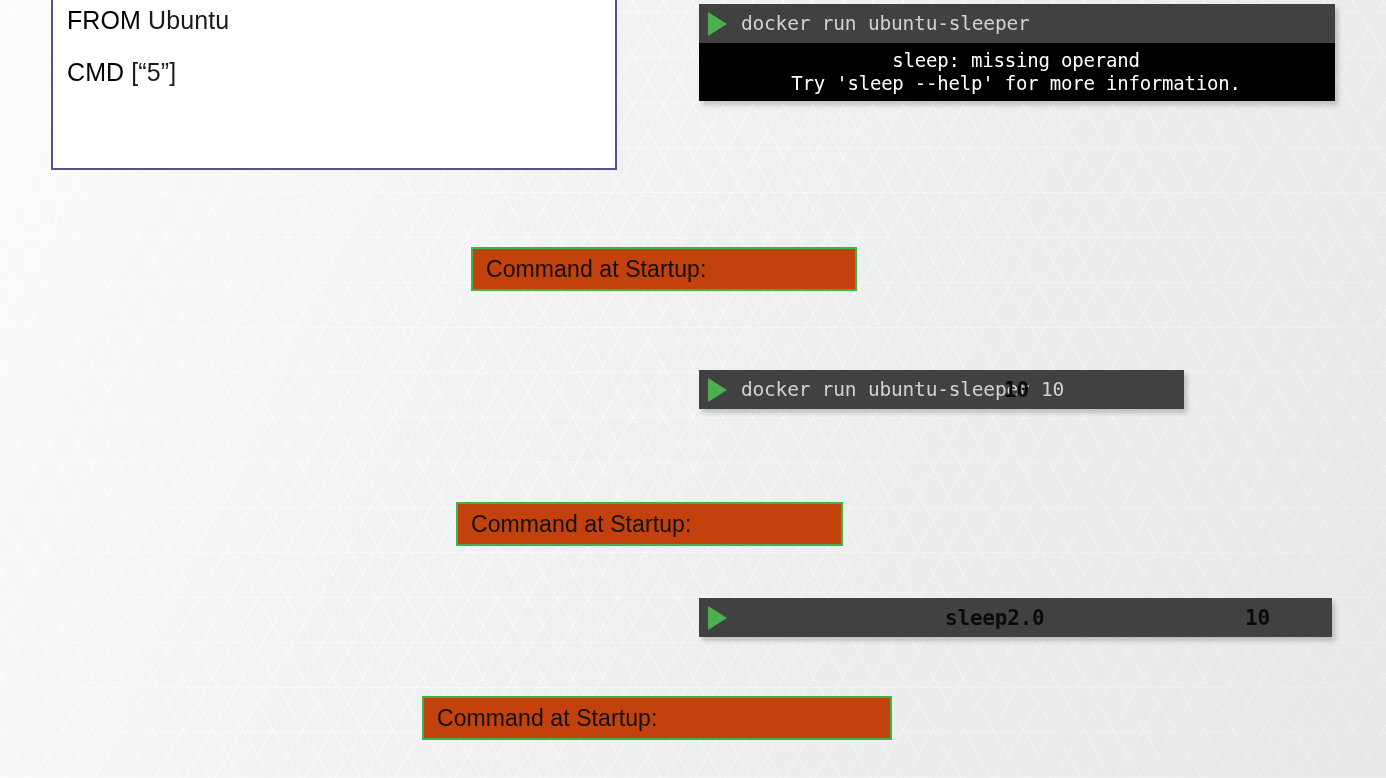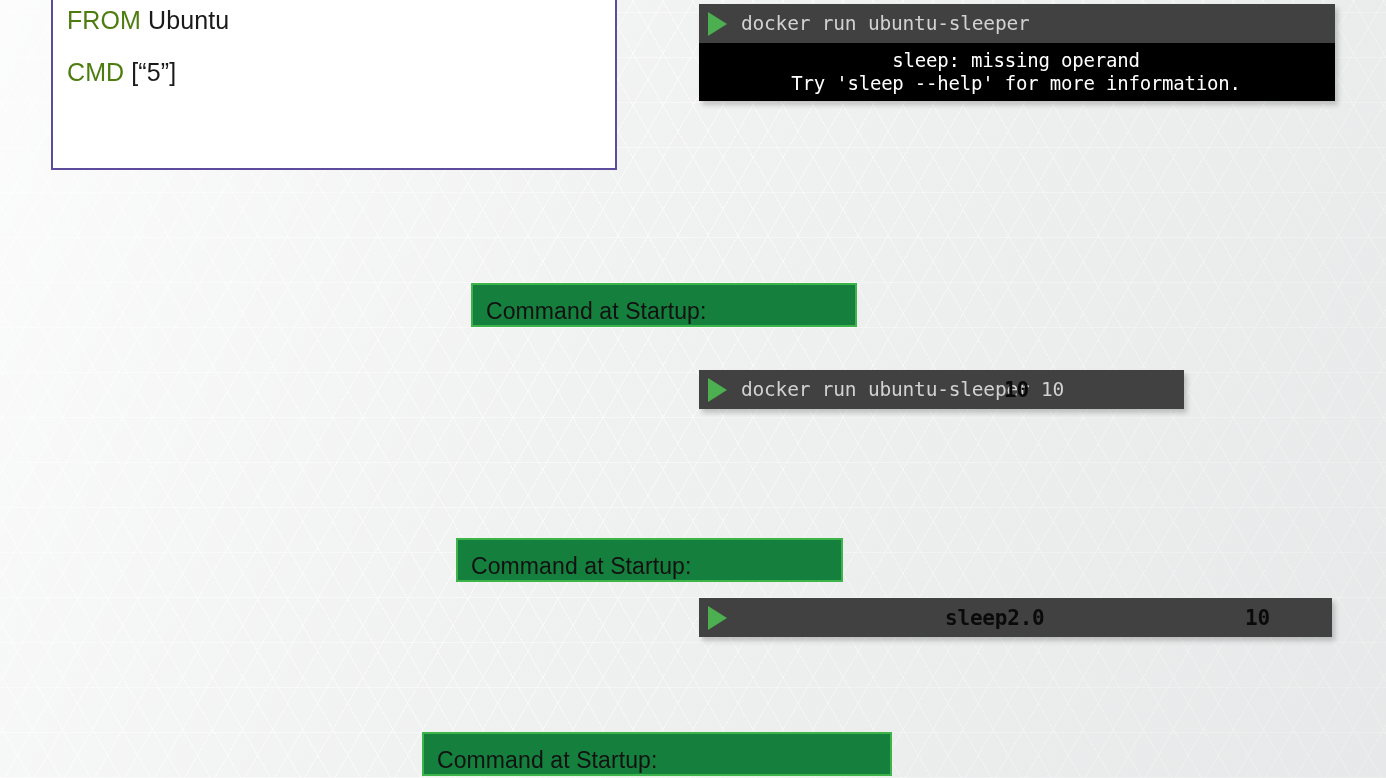--- a/index.html
+++ b/index.html
@@ -41,21 +41,21 @@
   }
   .df-line {
     font-size: 25px;
     color: #1a1a1a;
     line-height: 1.0;
     margin-bottom: 27px;
     white-space: pre;
     letter-spacing: 0.1px;
   }
   .df-kw {
-    color: #4d7c0f;
+    color: #000000;
     margin-top: 28px;
   }
   .df-bold {
     font-weight: bold;
   }
 
   
   .terminal {
     position: absolute;
     box-shadow: 3px 4px 5px rgba(0,0,0,0.20);
@@ -114,30 +114,29 @@
 
   #terminal-2 { left: 699px; top: 370px; width: 485px; }
   #terminal-2 .term-cmd { height: 39px; }
 
   #terminal-3 { left: 699px; top: 598px; width: 633px; }
   #terminal-3 .term-cmd { height: 39px; }
 
   
   .callout {
     position: absolute;
-    background: #15803d;
+    background: #c2410c;
     border: 2px solid #3cb44a;
     box-sizing: border-box;
     display: flex;
-    align-items: flex-end;
+    align-items: center;
     padding-left: 13px;
     font-size: 23px;
     color: #111111;
     letter-spacing: 0.1px;
-    margin-top: 36px;
   }
   #callout-1 { left: 471px; top: 247px; width: 386px; height: 44px; }
   #callout-2 { left: 456px; top: 502px; width: 387px; height: 44px; }
   #callout-3 { left: 422px; top: 696px; width: 470px; height: 44px; }
 </style>
 </head>
 <body>
 
 <div id="slide-bg"></div>
 

